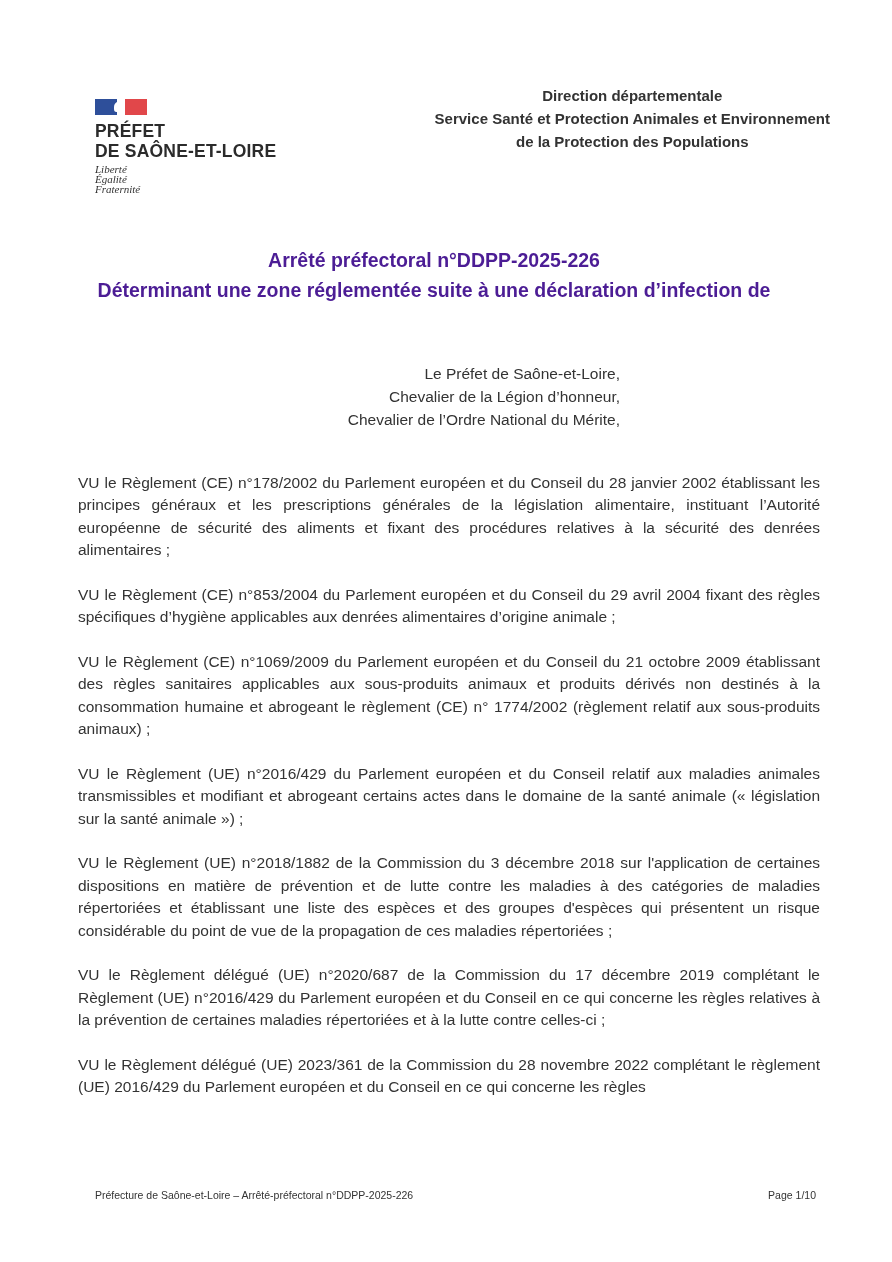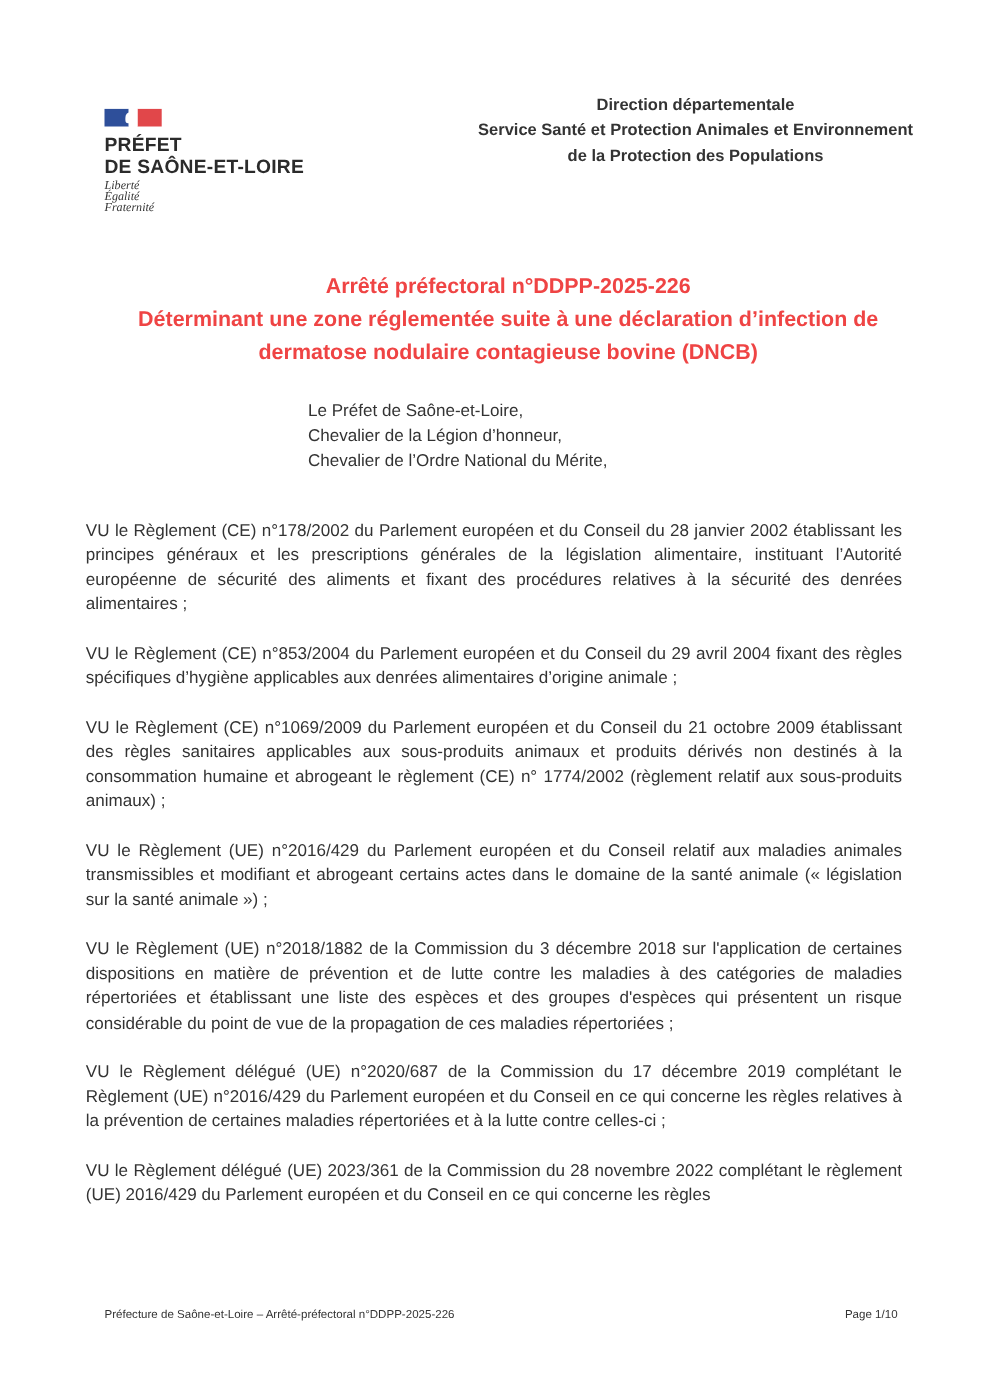--- a/index.html
+++ b/index.html
@@ -14,25 +14,25 @@
     .flag .mid { width: 8px; height: 16px; background: #ffffff; position: relative; }
     .flag .mid::after { content: ""; position: absolute; left: -3px; top: 3px; width: 8px; height: 10px; border-radius: 50% 40% 50% 30%; background: #ffffff; }
     .flag .red { width: 22px; height: 16px; background: #e1474a; }
     .logo-line { font-weight: bold; font-size: 17.5px; line-height: 20px; color: #2b2b2b; letter-spacing: 0.2px; }
     .logo-line.first { margin-top: 5px; }
     .motto { font-family: "Liberation Serif", "DejaVu Serif", serif; font-style: italic; font-size: 11px; line-height: 10px; color: #333; margin-top: 3px; }
     .motto div { }
 
     .direction { position: absolute; right: 62px; top: 84px; text-align: center; font-weight: bold; font-size: 15px; line-height: 23px; color: #333; }
 
-    .title-block { position: absolute; left: 72px; width: 780px; top: 245px; text-align: center; font-weight: bold; color: #ef4444; }
+    .title-block { position: absolute; left: 44px; width: 780px; top: 245px; text-align: center; font-weight: bold; color: #4c1d95; }
     .title-block .l1 { font-size: 19.5px; line-height: 30px; }
     .title-block .l2 { font-size: 19.5px; line-height: 30px; }
 
-    .prefet { position: absolute; left: 280px; width: 340px; top: 362px; text-align: left; font-size: 15.5px; line-height: 23px; color: #333; }
+    .prefet { position: absolute; left: 280px; width: 340px; top: 362px; text-align: right; font-size: 15.5px; line-height: 23px; color: #333; }
 
     .considerants { position: absolute; left: 78px; width: 742px; top: 456px; }
     .vu { font-size: 15.5px; line-height: 22.5px; color: #333; text-align: justify; margin-bottom: 22px; }
     .vu b { font-weight: normal; }
 
     .footer { position: absolute; left: 95px; right: 60px; top: 1189px; font-size: 10.5px; color: #333; display: flex; justify-content: space-between; }
     .footer .page { font-weight: normal; margin-right: 16px; }
   </style>
 </head>
 <body>
@@ -54,21 +54,20 @@
 
 <div class="direction">
   <div>Direction départementale</div>
   <div>Service Santé et Protection Animales et Environnement</div>
   <div>de la Protection des Populations</div>
 </div>
 
 <div class="title-block">
   <div class="l1">Arrêté préfectoral n°DDPP-2025-226</div>
   <div class="l2">Déterminant une zone réglementée suite à une déclaration d’infection de</div>
-  <div class="l2">dermatose nodulaire contagieuse bovine (DNCB)</div>
 </div>
 
 <div class="prefet">
   <div>Le Préfet de Saône-et-Loire,</div>
   <div>Chevalier de la Légion d’honneur,</div>
   <div>Chevalier de l’Ordre National du Mérite,</div>
 </div>
 
 <div class="considerants">
   <p class="vu"><b>VU</b><span> le Règlement (CE) n°178/2002 du Parlement européen et du Conseil du 28 janvier 2002 établissant les principes généraux et les prescriptions générales de la législation alimentaire, instituant l’Autorité européenne de sécurité des aliments et fixant des procédures relatives à la sécurité des denrées alimentaires ;</span></p>

